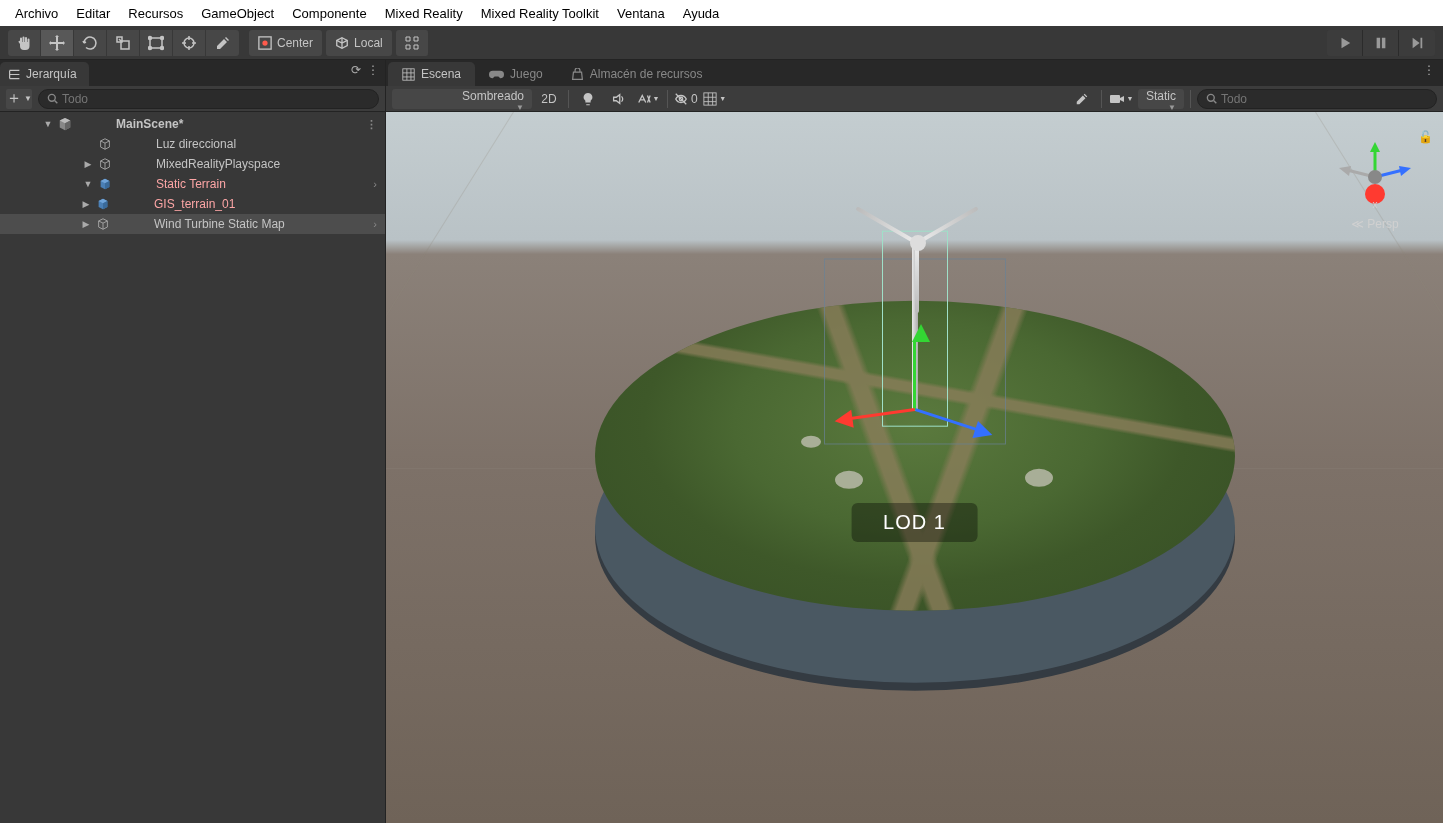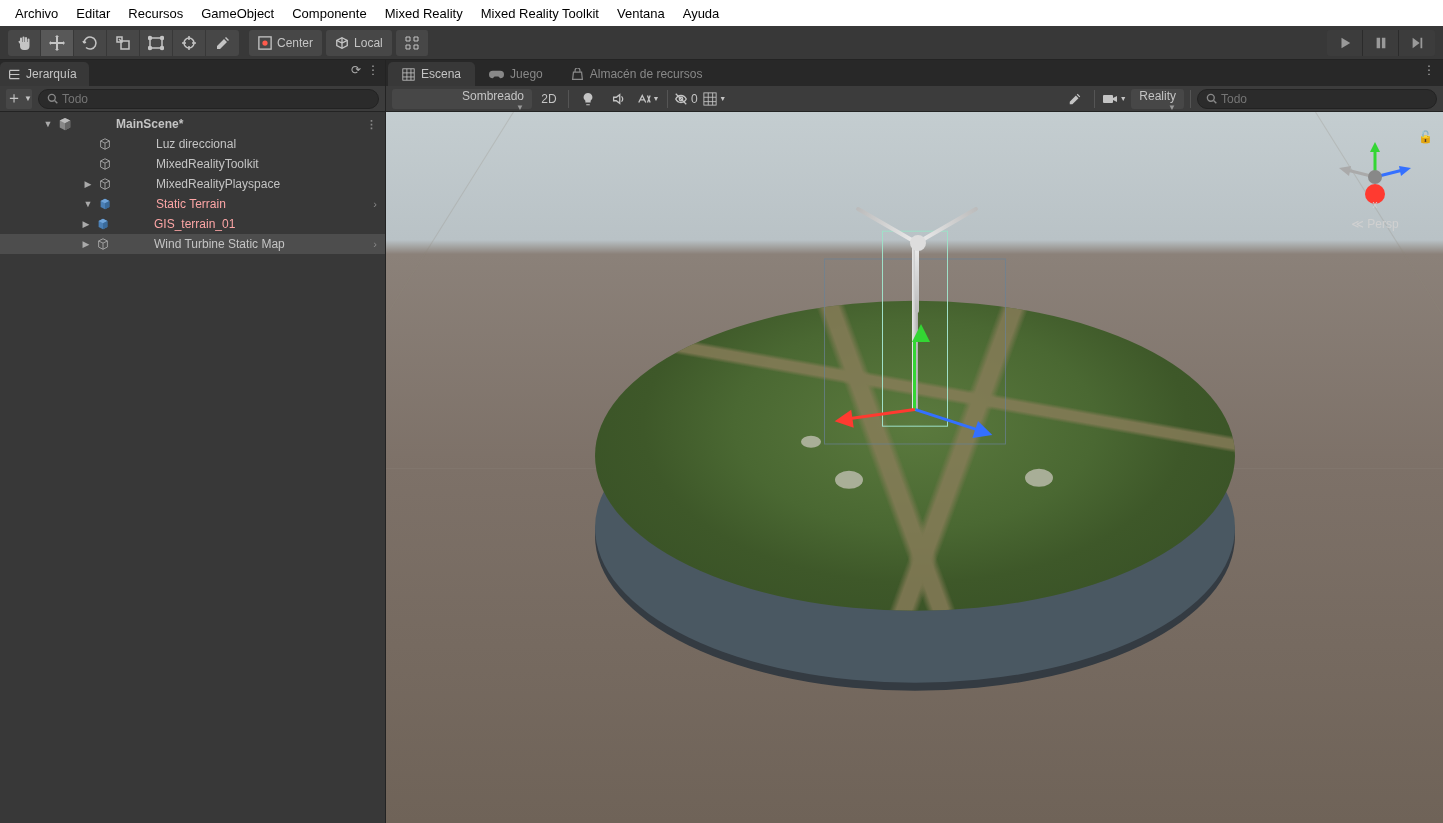--- a/index.html
+++ b/index.html
@@ -273,30 +273,20 @@
         <span class="arrow"></span>
         <span class="ico">
             <svg class="cube" viewBox="0 0 16 16" fill="none" stroke="#aaa" stroke-width="1">
               <path d="M8 2l5 2.5v7L8 14l-5-2.5v-7z"></path>
               <path d="M3 4.5L8 7l5-2.5M8 7v7"></path>
             </svg>
           </span>
         <span class="lbl">Luz direccional</span>
       </div>
 
-      <div class="tree-row indent-2">
-        <span class="arrow"></span>
-        <span class="ico">
-            <svg class="cube" viewBox="0 0 16 16" fill="none" stroke="#aaa" stroke-width="1">
-              <path d="M8 2l5 2.5v7L8 14l-5-2.5v-7z"></path>
-              <path d="M3 4.5L8 7l5-2.5M8 7v7"></path>
-            </svg>
-          </span>
-        <span class="lbl">MixedRealityToolkit</span>
-      </div>
 
       <div class="tree-row indent-2">
         <span class="arrow">▶</span>
         <span class="ico">
             <svg class="cube" viewBox="0 0 16 16" fill="none" stroke="#aaa" stroke-width="1">
               <path d="M8 2l5 2.5v7L8 14l-5-2.5v-7z"></path>
               <path d="M3 4.5L8 7l5-2.5M8 7v7"></path>
             </svg>
           </span>
         <span class="lbl">MixedRealityPlayspace</span>
@@ -418,21 +408,21 @@
         </div>
       <div class="sep"></div>
       <div class="icobtn">
           <svg width="16" height="14" viewBox="0 0 16 12" fill="#c4c4c4">
             <rect x="1" y="2" width="10" height="8" rx="1"></rect>
             <path d="M11 5l4-2v6l-4-2z"></path>
           </svg>
           <span class="caret" style="font-size:7px;margin-left:2px;">▼</span>
         </div>
       <div class="dd">
-        <span>Reality</span>
+        <span>Static</span>
           <span class="caret">▼</span>
       </div>
       <div class="sep"></div>
       <div class="search" style="width:240px;flex:none;">
         <svg width="11" height="11" viewBox="0 0 16 16" fill="none" stroke="#888" stroke-width="2">
             <circle cx="7" cy="7" r="5"></circle>
             <path d="M11 11l4 4"></path>
           </svg>
         <input placeholder="Todo" style="">
       </div>
@@ -474,20 +464,21 @@
         <div class="axis ax-x">
             <div class="shaft"></div>
             <div class="head"></div>
           </div>
         <div class="axis ax-z">
             <div class="head"></div>
             <div class="shaft"></div>
           </div>
       </div>
 
+      <div class="lod">LOD 1</div>
 
       <span class="lock">🔓</span>
       <div class="orient">
         <svg viewBox="0 0 80 70">
           <line x1="40" y1="35" x2="40" y2="8" stroke="#33d633" stroke-width="3"></line>
           <polygon points="40,0 35,10 45,10" fill="#33d633"></polygon>
           <line x1="40" y1="35" x2="68" y2="28" stroke="#3470ff" stroke-width="3"></line>
           <polygon points="76,26 64,24 66,34" fill="#3470ff"></polygon>
           <line x1="40" y1="35" x2="12" y2="28" stroke="#aaa" stroke-width="3"></line>
           <polygon points="4,26 16,24 14,34" fill="#aaa"></polygon>

